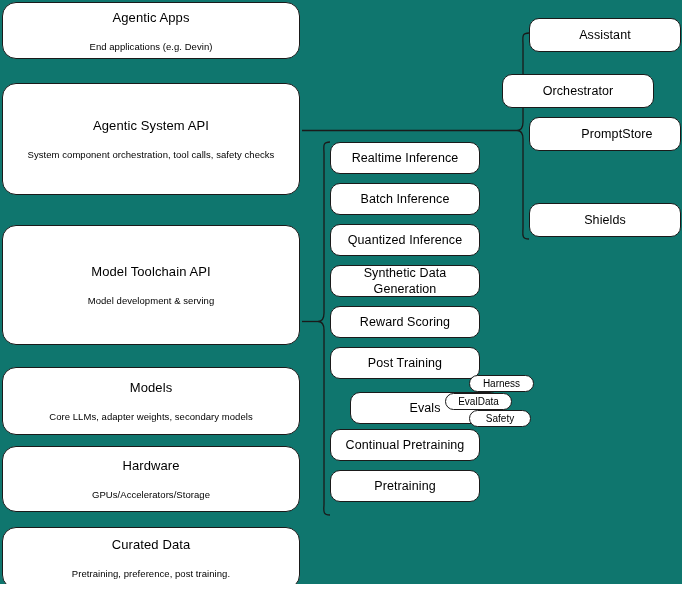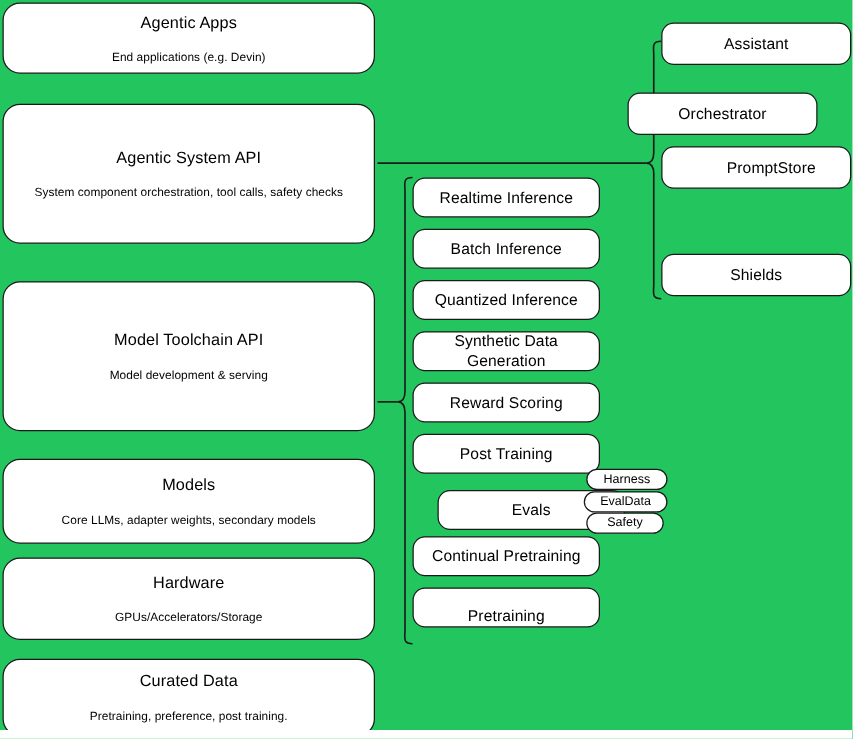--- a/index.html
+++ b/index.html
@@ -4,21 +4,21 @@
 <style>
   html, body {
     margin: 0;
     padding: 0;
     background: #ffffff;
   }
   #canvas {
     position: relative;
     width: 682px;
     height: 584px;
-    background: #22c55e;
+    background: #0f766e;
     font-family: "Liberation Sans", sans-serif;
     overflow: hidden;
     text-decoration: underline;
   }
   .box {
     position: absolute;
     box-sizing: border-box;
     border: 1.3px solid #1a1a1a;
     border-radius: 12px;
     background: #ffffff;
@@ -161,28 +161,28 @@
   </div>
   <div class="box item-box" style="left:330px; top:347px; width:150px; height:32px; z-index:2;">
     <div class="title">Post Training</div>
   </div>
   <div class="box item-box" style="left:330px; top:392px; width:150px; height:32px; z-index:2;margin-left:20px;">
     <div class="title">Evals</div>
   </div>
   <div class="box item-box" style="left:330px; top:429px; width:150px; height:32px; z-index:2;">
     <div class="title">Continual Pretraining</div>
   </div>
-  <div class="box item-box" style="left:330px; top:470px; width:150px; height:32px; z-index:2;justify-content:flex-end;">
+  <div class="box item-box" style="left:330px; top:470px; width:150px; height:32px; z-index:2;">
     <div class="title">Pretraining</div>
   </div>
 
   <div class="pill" style="left:469px; top:375px; width:65px; height:17px;">
     <span>Harness</span>
   </div>
-  <div class="pill" style="left:467px; top:393px; width:67px; height:17px;">
+  <div class="pill" style="left:445px; top:393px; width:67px; height:17px;">
     <span>EvalData</span>
   </div>
   <div class="pill" style="left:469px; top:410px; width:62px; height:17px;">
     <span>Safety</span>
   </div>
 
   <div class="box item-box" style="left:529px; top:18px; width:152px; height:34px; z-index:2;">
     <div class="title">Assistant</div>
   </div>
   <div class="box item-box" style="left:502px; top:74px; width:152px; height:34px; z-index:2;">

